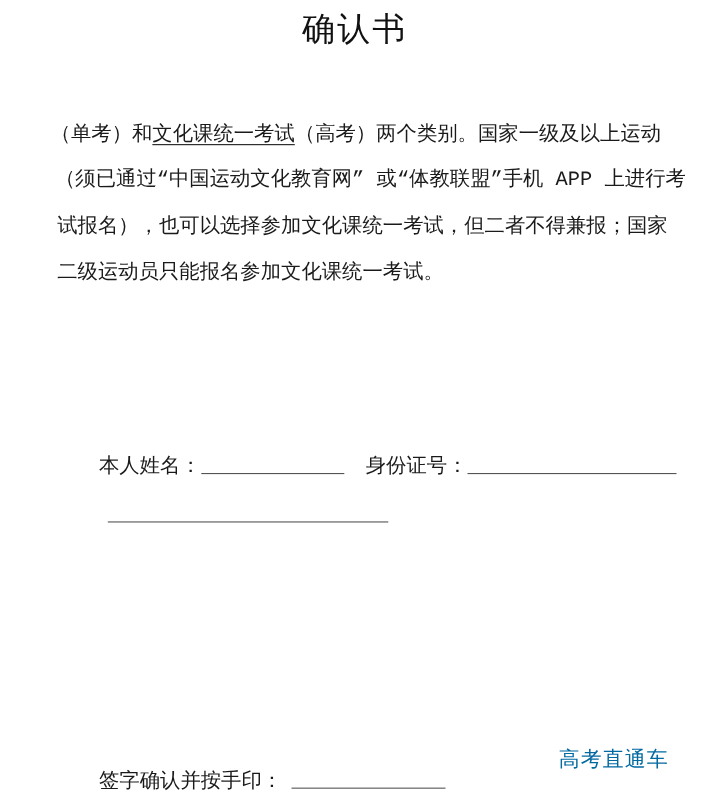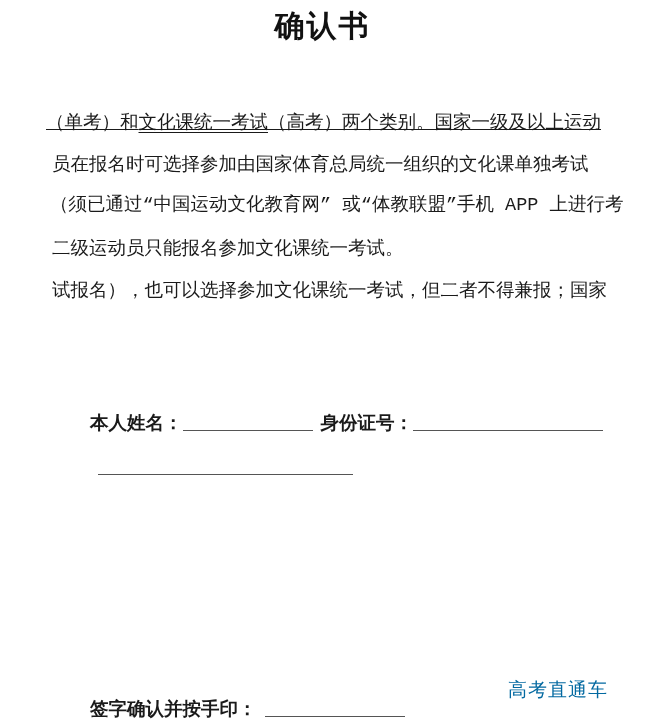--- a/index.html
+++ b/index.html
@@ -3,69 +3,66 @@
 <meta charset="utf-8">
 <style>
   html, body { margin: 0; padding: 0; background: #ffffff; }
   body {
     width: 645px; height: 728px; position: relative; overflow: hidden;
     font-family: "DejaVu Sans", "Liberation Sans", sans-serif;
     color: #1a1a1a;
   }
   .title {
     position: absolute; top: 6px; left: 0; width: 645px;
-    text-align: center; font-size: 30px; font-weight: bold; letter-spacing: 2px;
+    text-align: center; font-size: 30px; font-weight: normal; letter-spacing: 2px;
     color: #111;
   }
   .para {
     position: absolute; left: 52px; width: 560px;
     font-size: 18.5px; line-height: 42px;
   }
   .line { white-space: nowrap; height: 42px; }
   .indent { padding-left: 38px; }
   .ul { text-decoration: underline; text-underline-offset: 4px; text-decoration-thickness: 1px; }
   .field-row {
     position: absolute; left: 90px; font-size: 18.5px; white-space: nowrap;
-    display: flex; align-items: flex-end; font-weight: bold;
+    display: flex; align-items: flex-end;
   }
   .blank {
     display: inline-block; border-bottom: 1.5px solid #555; height: 1px; margin-bottom: 4px;
   }
   .watermark {
     position: absolute; left: 508px; top: 677px; font-size: 19px; color: #0369a1;
     letter-spacing: 1px;
   }
 </style>
 </head>
 <body>
 
 <div class="title">确认书</div>
 
 <div class="para" style="top:101px;">
-  <div class="line" style="margin-left:-6px;text-decoration:underline;">
+  <div class="line" style="margin-left:-6px;">
     <span>（单考）和</span><span class="ul">文化课统一考试</span><span>（高考）两个类别。国家一级及以上运动</span>
-  </div>
-  <div class="line">
-    <span>员在报名时可选择参加由国家体育总局统一组织的文化课单独考试</span>
   </div>
   <div class="line" style="margin-left:-2px;font-family:Liberation Mono, monospace;">
     <span>（须已通过“中国运动文化教育网” 或“体教联盟”手机 APP 上进行考</span>
   </div>
   <div class="line">
-    <span>二级运动员只能报名参加文化课统一考试。</span>
+    <span>试报名），也可以选择参加文化课统一考试，但二者不得兼报；国家</span>
   </div>
   <div class="line">
-    <span>试报名），也可以选择参加文化课统一考试，但二者不得兼报；国家</span>
+    <span>二级运动员只能报名参加文化课统一考试。</span>
   </div>
 </div>
 
 <div class="field-row" style="top:410px;">
   <span>本人姓名：</span>
   <span class="blank" style="width:130px; margin-left:0px;"></span>
-  <span style="margin-left:8px;">身份证号：</span>
+  <span style="margin-left:20px;">身份证号：</span>
   <span class="blank" style="width:190px; margin-left:0px;"></span>
 </div>
 
 <div class="field-row" style="top:473px;">
   <span class="blank" style="width:255px; margin-left:8px;"></span>
 </div>
 
 <div class="field-row" style="top:648px;margin-top:48px;">
   <span>签字确认并按手印：</span>
   <span class="blank" style="width:140px; margin-left:8px;"></span>

